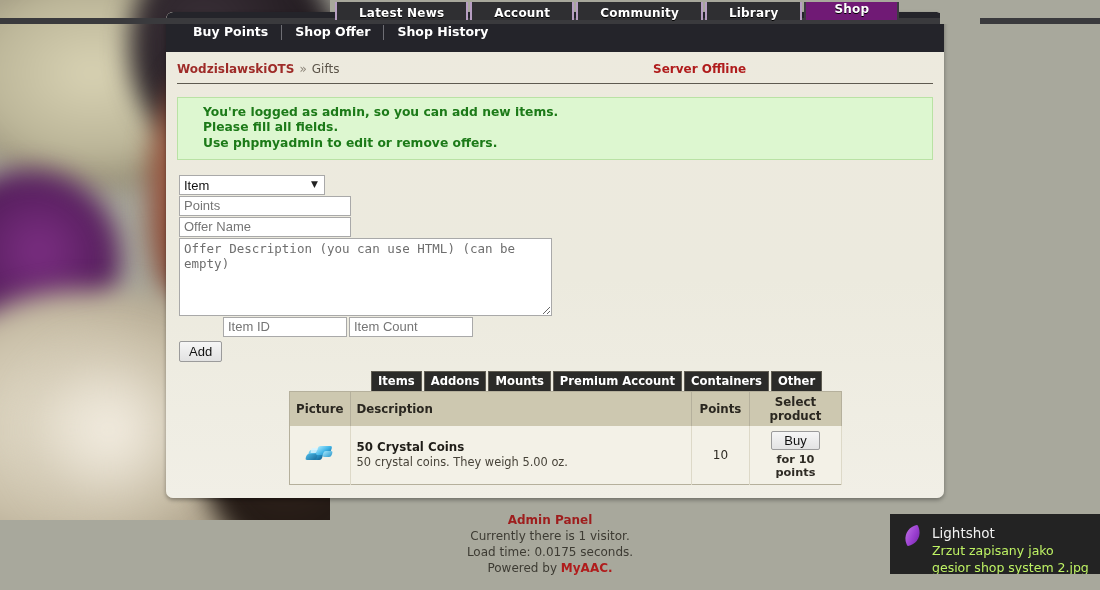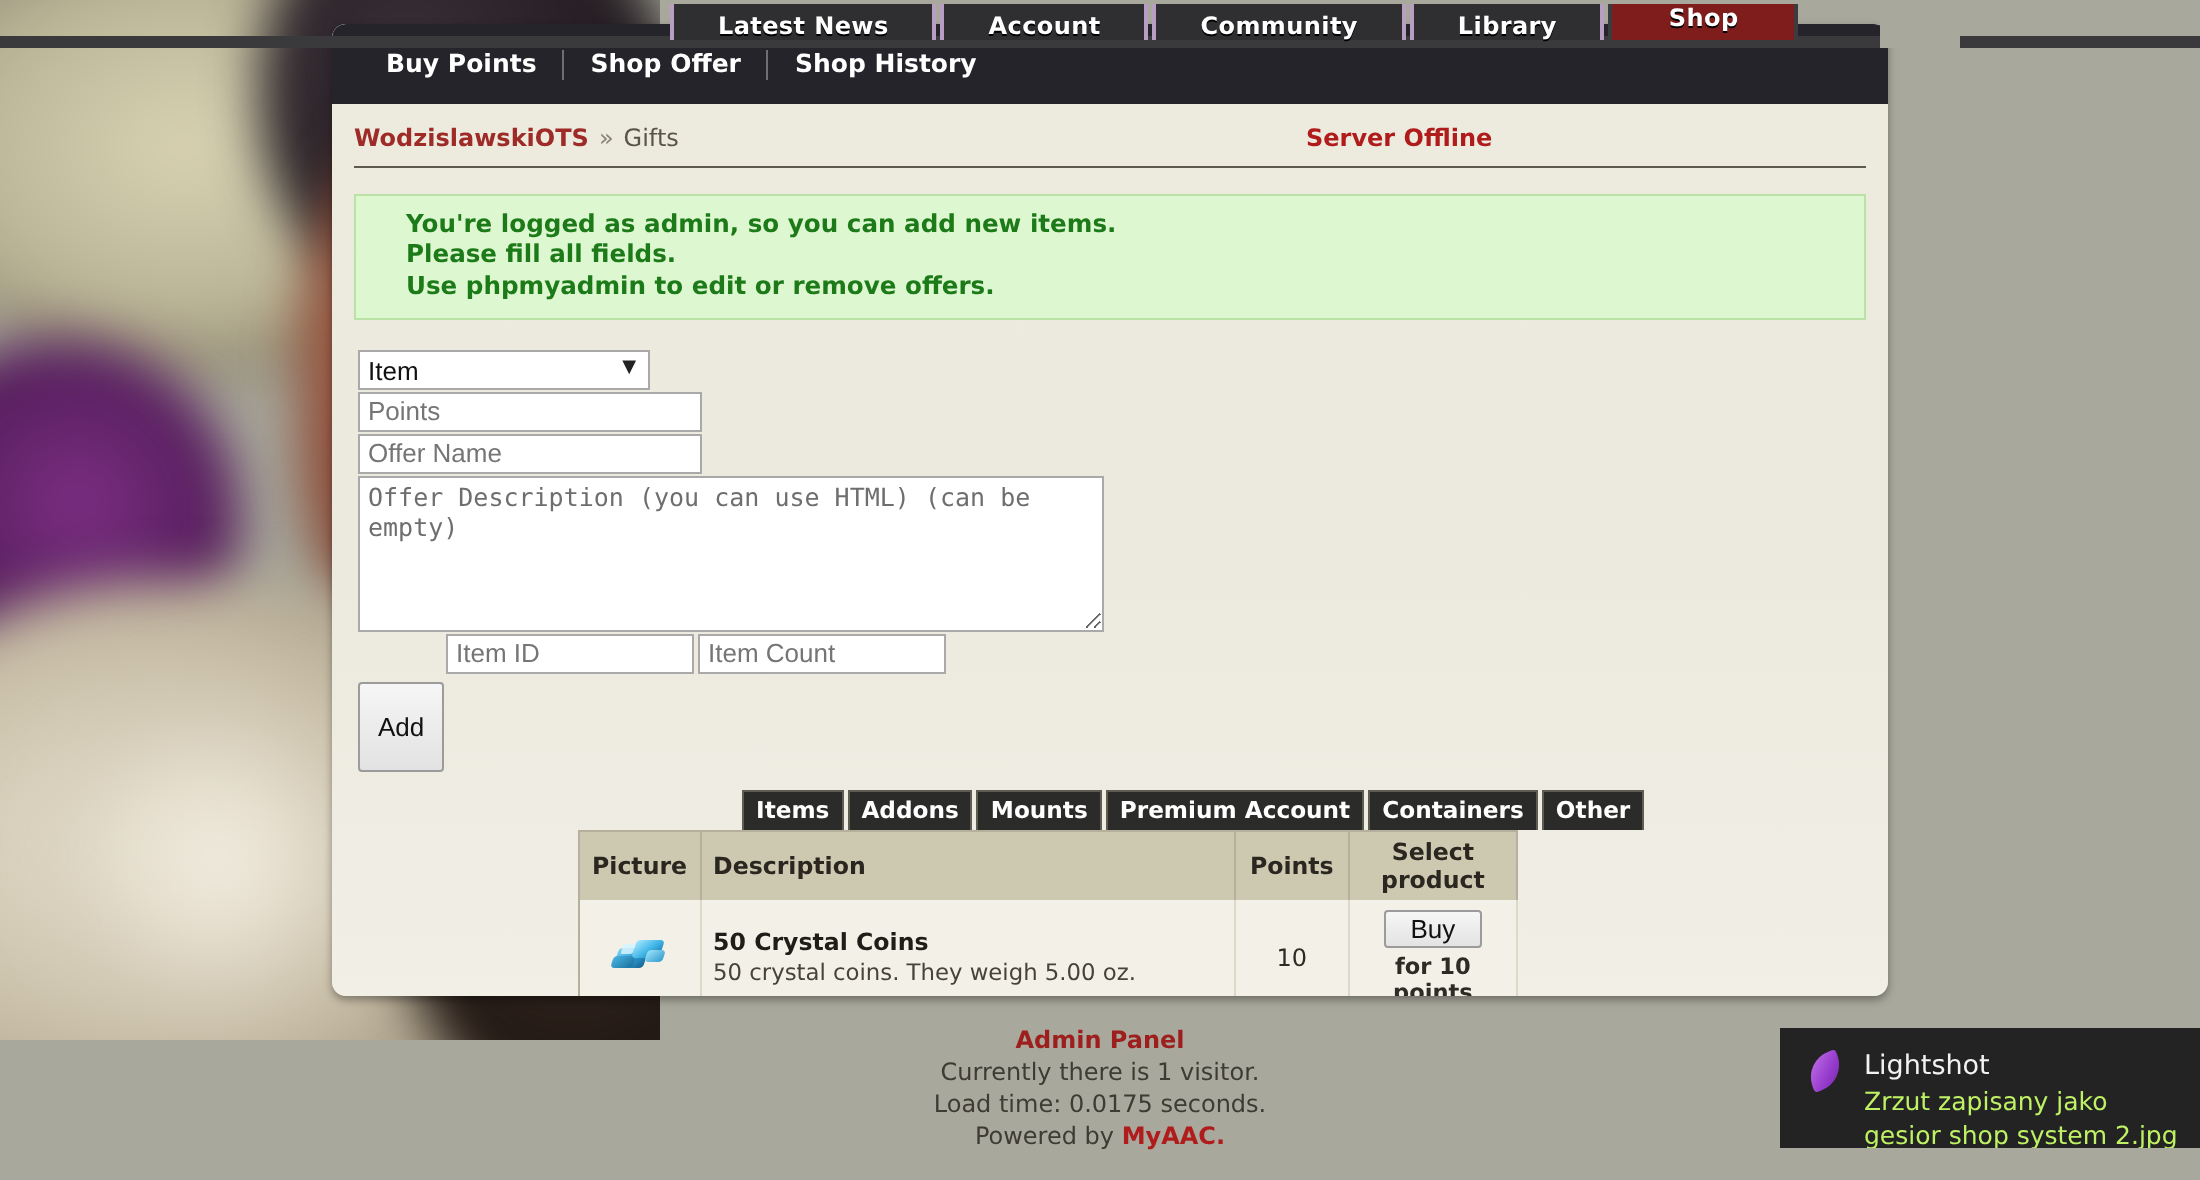--- a/index.html
+++ b/index.html
@@ -78,21 +78,21 @@
     letter-spacing: .2px;
     display: flex;
     align-items: flex-end;
     justify-content: center;
     border-left: 2px solid #b79ec2;
     border-right: 2px solid #b79ec2;
     margin-right: 2px;
     text-shadow: 0 1px 0 #000;
   }
   #site-nav .nav-tab.active {
-    background: #7f1d1d;
+    background: #701a75;
     border-color: #3b3b40;
     padding: 4px 28px;
   }
   #site-nav .nav-bottombar {
     position: absolute;
     left: 0; top: 16px;
     width: 1100px; height: 6px;
     background: #3a3a3d;
   }
   #site-nav .nav-rightcap {
@@ -219,21 +219,21 @@
     color: #111;
   }
   #txt-desc::placeholder { color: #6e6e6e; opacity:1; }
   .row-ids { margin-top: 1px; margin-left: 2px; display: flex; gap: 0; }
   #inp-itemid   { width: 124px; height: 20px; }
   #inp-itemcount{ width: 124px; height: 20px; margin-left: 2px; }
   #btn-add {
     margin-top: 4px; margin-left: 2px;
     font-family: "Liberation Sans", sans-serif;
     font-size: 13px;
-    padding: 14px 9px;
+    padding: 2px 9px;
     background: linear-gradient(to bottom,#f6f6f6,#e2e2e2);
     border: 1px solid #9b9b9b;
     border-radius: 2px;
     color: #111;
     cursor: pointer;
   }
 
   
   .pp-line {
     text-align: right;
@@ -261,21 +261,21 @@
     margin-right: 2px;
     border: 1px solid #5f5c52;
     border-bottom: none;
     cursor: pointer;
     white-space: nowrap;
     line-height: 13px;
   }
 
   
   #shop-table {
-    width: 470px;
+    width: 553px;
     margin: 0 auto 0 112px;
     border-collapse: collapse;
     font-size: 11.8px;
     color: #2e2b24;
     border: 1px solid #b5b09c;
   }
   #shop-table thead th {
     background: #cdc8b0;
     font-weight: bold;
     text-align: left;

